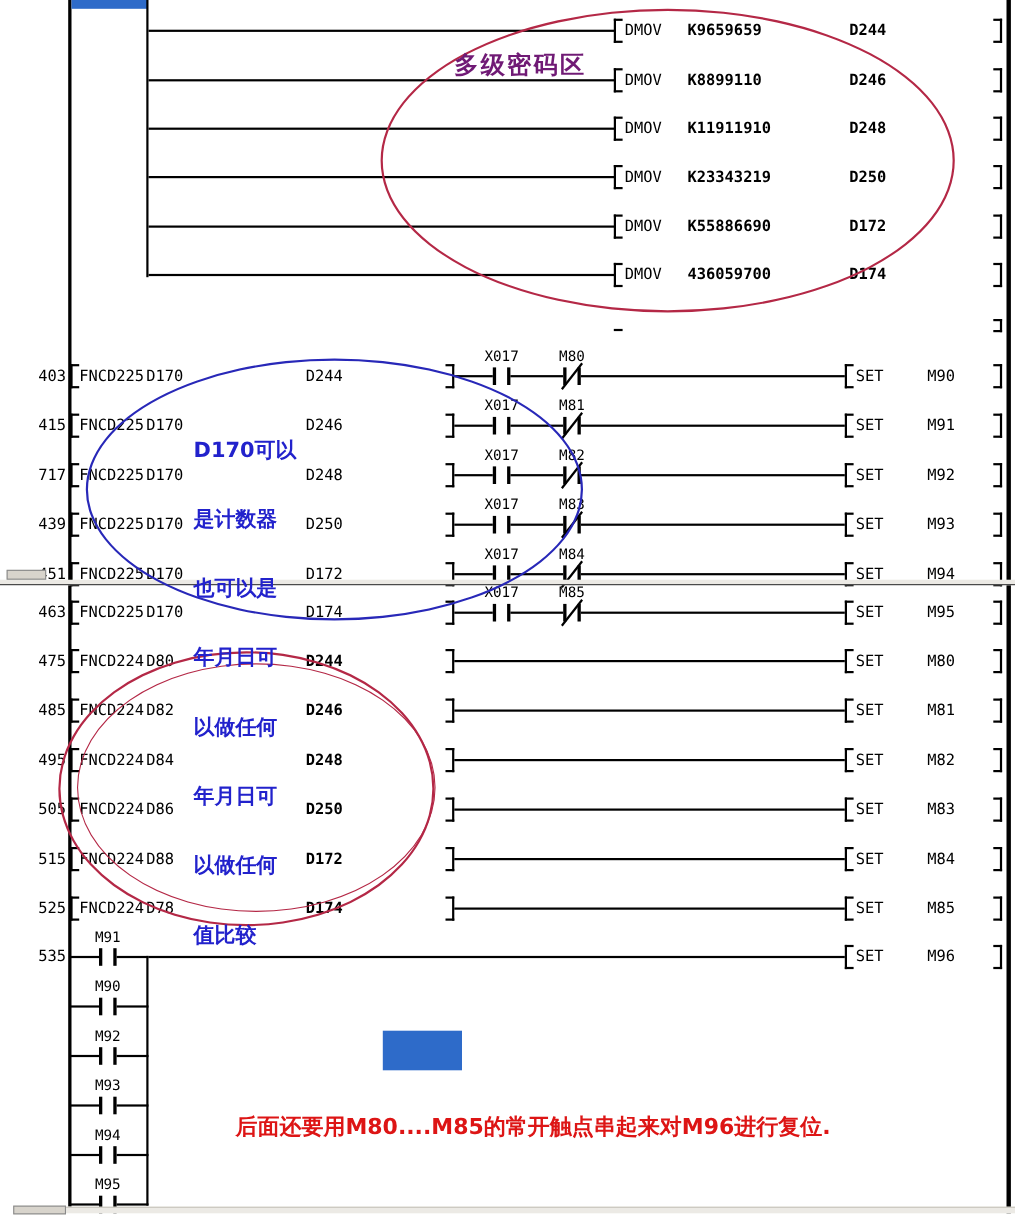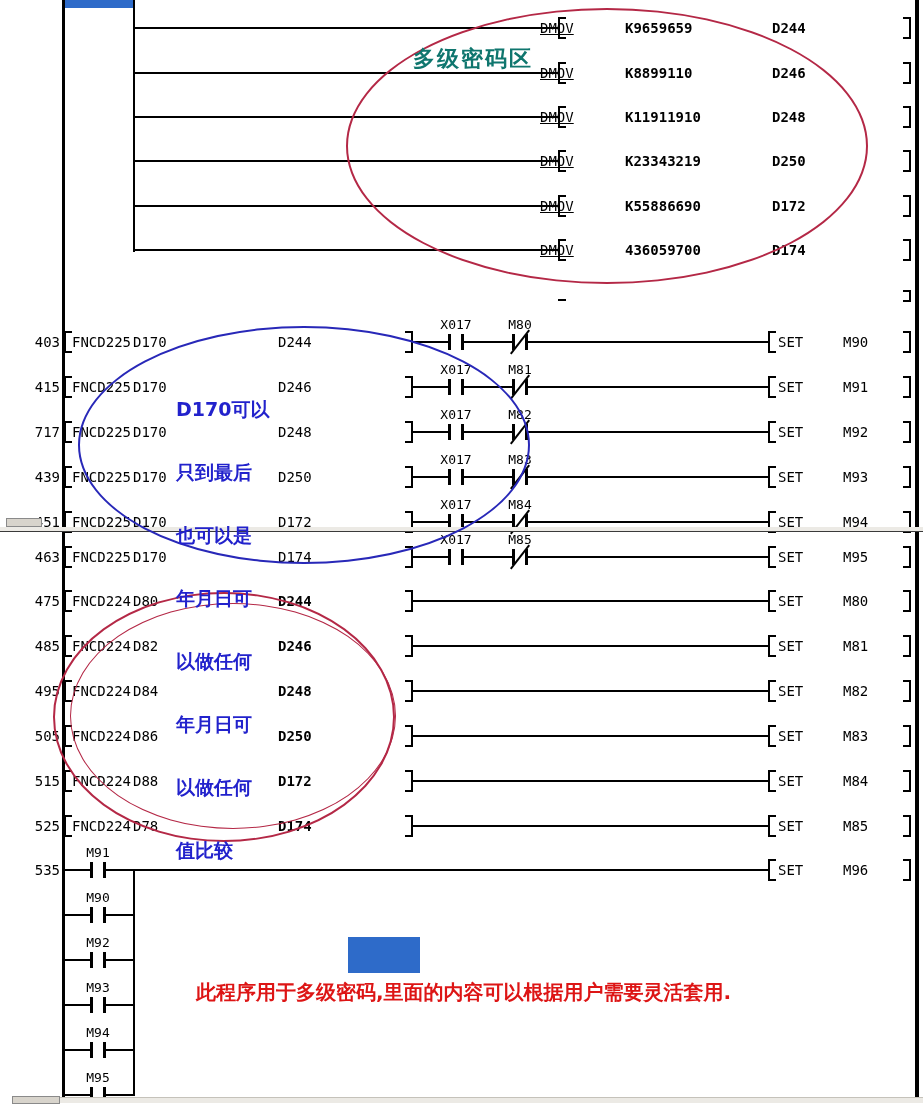--- a/index.html
+++ b/index.html
@@ -21,21 +21,21 @@
   .bar.a{left:0;} .bar.c{left:13px;}
   .slash{position:absolute;left:7px;top:-3px;width:2px;height:30px;background:#000;
          transform:rotate(38deg);}
   .lbl{position:absolute;font-size:13px;color:#000;white-space:pre;top:-25px;text-align:center;}
   .step{position:absolute;left:20px;width:40px;top:-9px;text-align:right;font-size:14px;white-space:pre;}
   .ell{position:absolute;border-radius:50%;box-sizing:border-box;}
   .cjk{position:absolute;font-family:"DejaVu Sans","Liberation Sans",sans-serif;
        font-weight:bold;white-space:pre;}
   
   .m-line{left:135px;width:424px;top:-1px;}
-  .m-lbr{left:558px;} .m-instr{left:540px;top:-9px;text-decoration:underline;} .m-src{left:625px;top:-9px;}
+  .m-lbr{left:558px;} .m-instr{left:568px;top:-9px;} .m-src{left:625px;top:-9px;}
   .m-dst{left:772px;top:-9px;} .m-rbr{left:903px;}
   
   .c-lbr{left:64px;} .c-instr{left:72px;top:-9px;} .c-op1{left:133px;top:-9px;}
   .c-op2{left:278px;top:-9px;} .c-rbr{left:405px;}
   .c-l1{left:413px;width:35px;top:-1px;}
   .c-ct1{left:448px;} .c-lbl1{left:434px;width:44px;}
   .c-l2{left:464px;width:48px;top:-1px;}
   .c-ct2{left:512px;} .c-lbl2{left:498px;width:44px;}
   .c-l3{left:528px;width:240px;top:-1px;}
   .d-line{left:413px;width:355px;top:-1px;}
@@ -425,30 +425,30 @@
   <div class="seam" style="left:0;top:527px;width:923px;height:5px;background:#eceae5;border-bottom:1px solid #3a3a3a;"></div>
   <div class="seam" style="left:6px;top:518px;width:36px;height:9px;background:#d8d4cc;border:1px solid #8a8a8a;"></div>
   <div class="seam" style="left:50px;top:1097px;width:873px;height:6px;background:#eceae5;border-top:1px solid #c5c2ba;"></div>
   <div class="seam" style="left:12px;top:1096px;width:48px;height:8px;background:#d8d4cc;border:1px solid #8a8a8a;"></div>
 
   <div class="ell" style="left:346px;top:8px;width:522px;height:276px;border:2px solid #b42846;"></div>
   <div class="ell" style="left:78px;top:326px;width:452px;height:238px;border:2px solid #2828b8;"></div>
   <div class="ell" style="left:53px;top:592px;width:342px;height:250px;border:2px solid #b42846;"></div>
   <div class="ell" style="left:70px;top:603px;width:326px;height:226px;border:1px solid #b42846;"></div>
 
-  <div class="cjk" style="left:413px;top:44px;font-size:22px;color:#0f766e;letter-spacing:2px;">多级密码区</div>
+  <div class="cjk" style="left:413px;top:44px;font-size:22px;color:#701a75;letter-spacing:2px;">多级密码区</div>
 
   <div class="cjk" style="left:176px;top:357px;font-size:19px;line-height:21px;color:#2222cc;">
     <div>D170可以</div>
-    <div>只到最后</div>
+    <div>是计数器</div>
     <div>也可以是</div>
     <div>年月日可</div>
     <div>以做任何</div>
     <div>年月日可</div>
     <div>以做任何</div>
     <div>值比较</div>
   </div>
 
 
   <div style="position:absolute;left:348px;top:937px;width:72px;height:36px;background:#2e6bc9;"></div>
-  <div class="cjk" style="left:196px;top:979px;font-size:20px;color:#dd1515;">此程序用于多级密码,里面的内容可以根据用户需要灵活套用.</div>
+  <div class="cjk" style="left:214px;top:1011px;font-size:20px;color:#dd1515;">后面还要用M80....M85的常开触点串起来对M96进行复位.</div>
 
 </div>
 
 </body></html>

